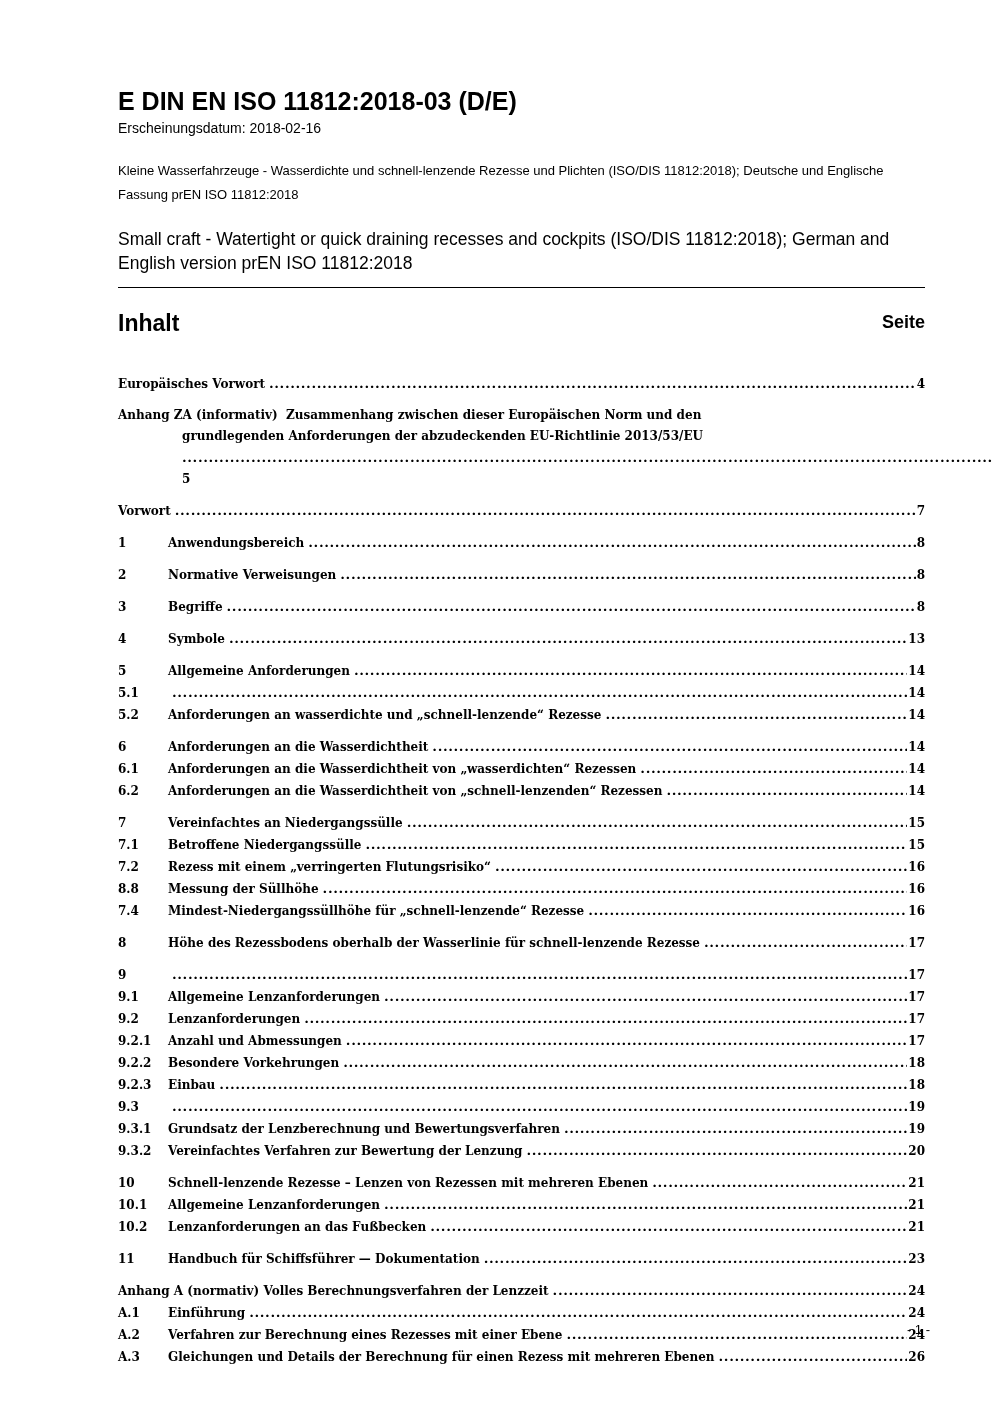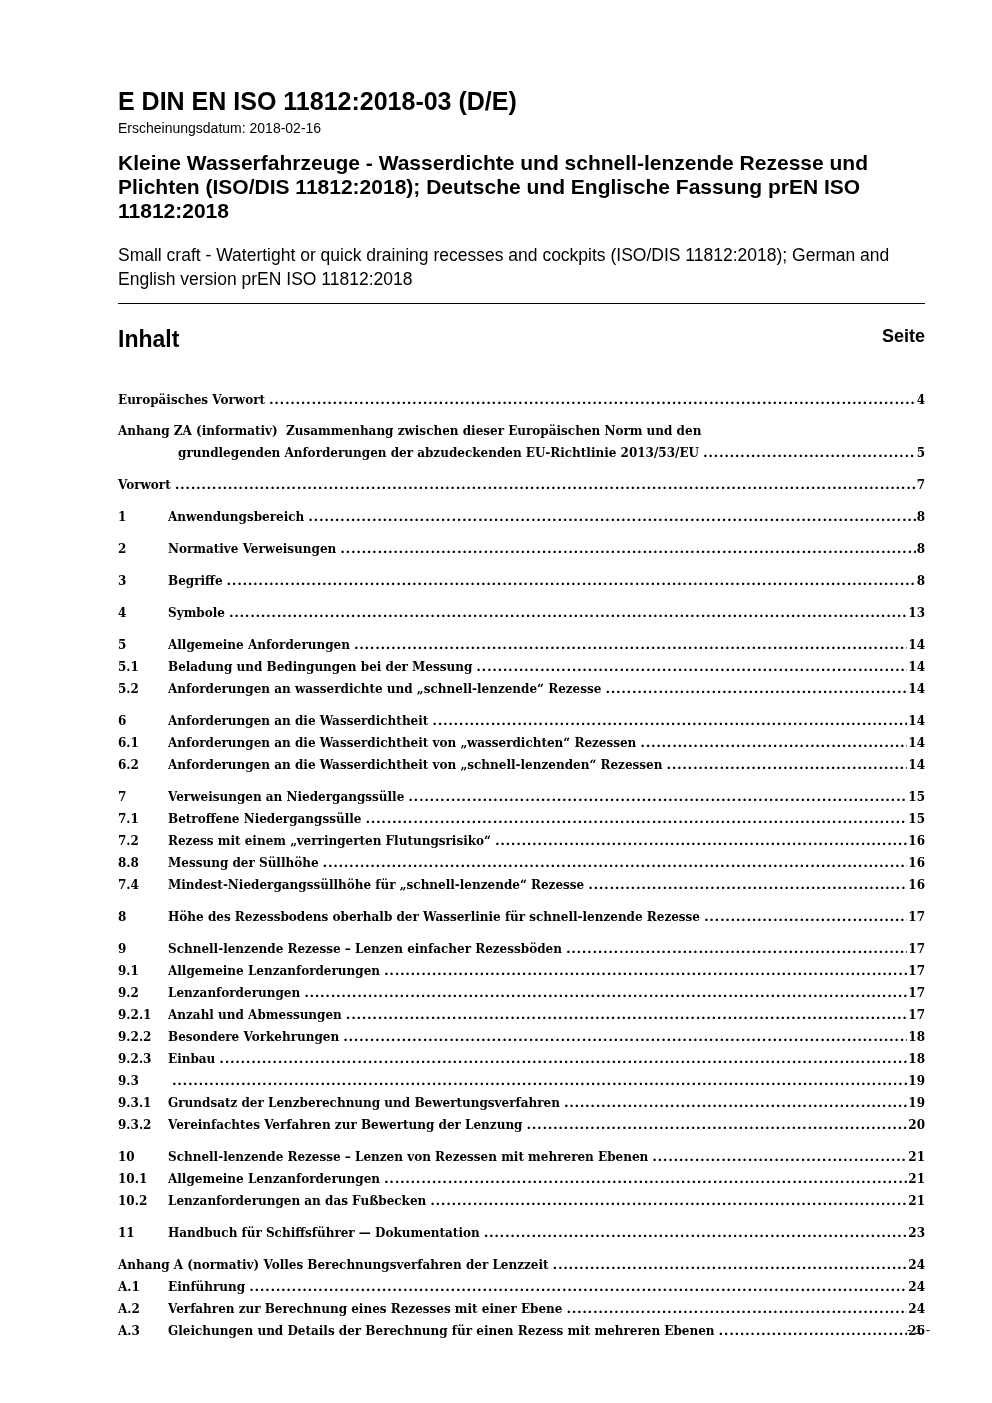--- a/index.html
+++ b/index.html
@@ -17,48 +17,48 @@
   }
   
   .doc-number {
     margin: 0; font-size: 25px; line-height: 27px; font-weight: bold;
     font-family: "Liberation Sans", sans-serif;
   }
   .pub-date {
     margin-top: 5px; font-size: 14px; line-height: 17px; font-weight: normal;
   }
   .title-de {
-    margin: 14px 0 0 0; font-size: 21px; line-height: 24px; font-weight: bold;
+    margin: 22px 0 0 0; font-size: 13px; line-height: 24px; font-weight: normal;
     max-width: 800px;
   }
   .title-en {
     margin: 20px 0 0 0; font-size: 17.5px; line-height: 24px; font-weight: normal;
     max-width: 800px;
   }
   .rule {
     margin: 12px 0 0 0; border: none;
     border-top: 1.5px solid #000000; width: 807px;
   }
   
   .toc-head {
     margin-top: 22px; width: 807px;
-    display: flex; justify-content: space-between; align-items: flex-start;
+    display: flex; justify-content: space-between; align-items: center;
   }
   .toc-title { margin: 0; font-size: 23px; line-height: 27px; font-weight: bold; }
   .seite-label { font-size: 18px; font-weight: bold; padding-bottom: 2px; }
   
   .toc {
     margin-top: 36px; width: 807px;
     font-family: "DejaVu Serif", serif; font-weight: bold;
     font-size: 12px;
   }
   .row { display: flex; align-items: baseline; line-height: 21px; }
   .row.gs { margin-top: 10px; }
   .num { flex: 0 0 50px; white-space: pre; }
-  .row.ind { padding-left: 60px; box-sizing: border-box; }
+  .row.ind { padding-left: 60px; box-sizing: border-box; flex-direction: column; }
   .lbl { flex: 0 0 auto; white-space: pre; }
   .dots {
     flex: 1 1 auto; overflow: hidden; white-space: nowrap;
     margin: 0 1px 0 4px; min-width: 6px;
   }
   .dots::after {
     content: "...................................................................................................................................................................................................................................................";
     letter-spacing: 0.6px; font-size: 13.5px;
   }
   .pg { flex: 0 0 auto; text-align: right; }
@@ -132,21 +132,20 @@
         <span class="pg">13</span>
       </div>
       <div class="row gs">
         <span class="num">5</span>
         <span class="lbl">Allgemeine Anforderungen</span>
         <span class="dots"></span>
         <span class="pg">14</span>
       </div>
       <div class="row">
         <span class="num">5.1</span>
-        <span class="lbl">Beladung und Bedingungen bei der Messung</span>
         <span class="dots"></span>
         <span class="pg">14</span>
       </div>
       <div class="row">
         <span class="num">5.2</span>
         <span class="lbl">Anforderungen an wasserdichte und „schnell-lenzende“ Rezesse</span>
         <span class="dots"></span>
         <span class="pg">14</span>
       </div>
       <div class="row gs">
@@ -162,21 +161,21 @@
         <span class="pg">14</span>
       </div>
       <div class="row">
         <span class="num">6.2</span>
         <span class="lbl">Anforderungen an die Wasserdichtheit von „schnell-lenzenden“ Rezessen</span>
         <span class="dots"></span>
         <span class="pg">14</span>
       </div>
       <div class="row gs">
         <span class="num">7</span>
-        <span class="lbl">Verweisungen an Niedergangssülle</span>
+        <span class="lbl">Vereinfachtes an Niedergangssülle</span>
         <span class="dots"></span>
         <span class="pg">15</span>
       </div>
       <div class="row">
         <span class="num">7.1</span>
         <span class="lbl">Betroffene Niedergangssülle</span>
         <span class="dots"></span>
         <span class="pg">15</span>
       </div>
       <div class="row">
@@ -198,21 +197,20 @@
         <span class="pg">16</span>
       </div>
       <div class="row gs">
         <span class="num">8</span>
         <span class="lbl">Höhe des Rezessbodens oberhalb der Wasserlinie für schnell-lenzende Rezesse</span>
         <span class="dots"></span>
         <span class="pg">17</span>
       </div>
       <div class="row gs">
         <span class="num">9</span>
-        <span class="lbl">Schnell-lenzende Rezesse – Lenzen einfacher Rezessböden</span>
         <span class="dots"></span>
         <span class="pg">17</span>
       </div>
       <div class="row">
         <span class="num">9.1</span>
         <span class="lbl">Allgemeine Lenzanforderungen</span>
         <span class="dots"></span>
         <span class="pg">17</span>
       </div>
       <div class="row">

